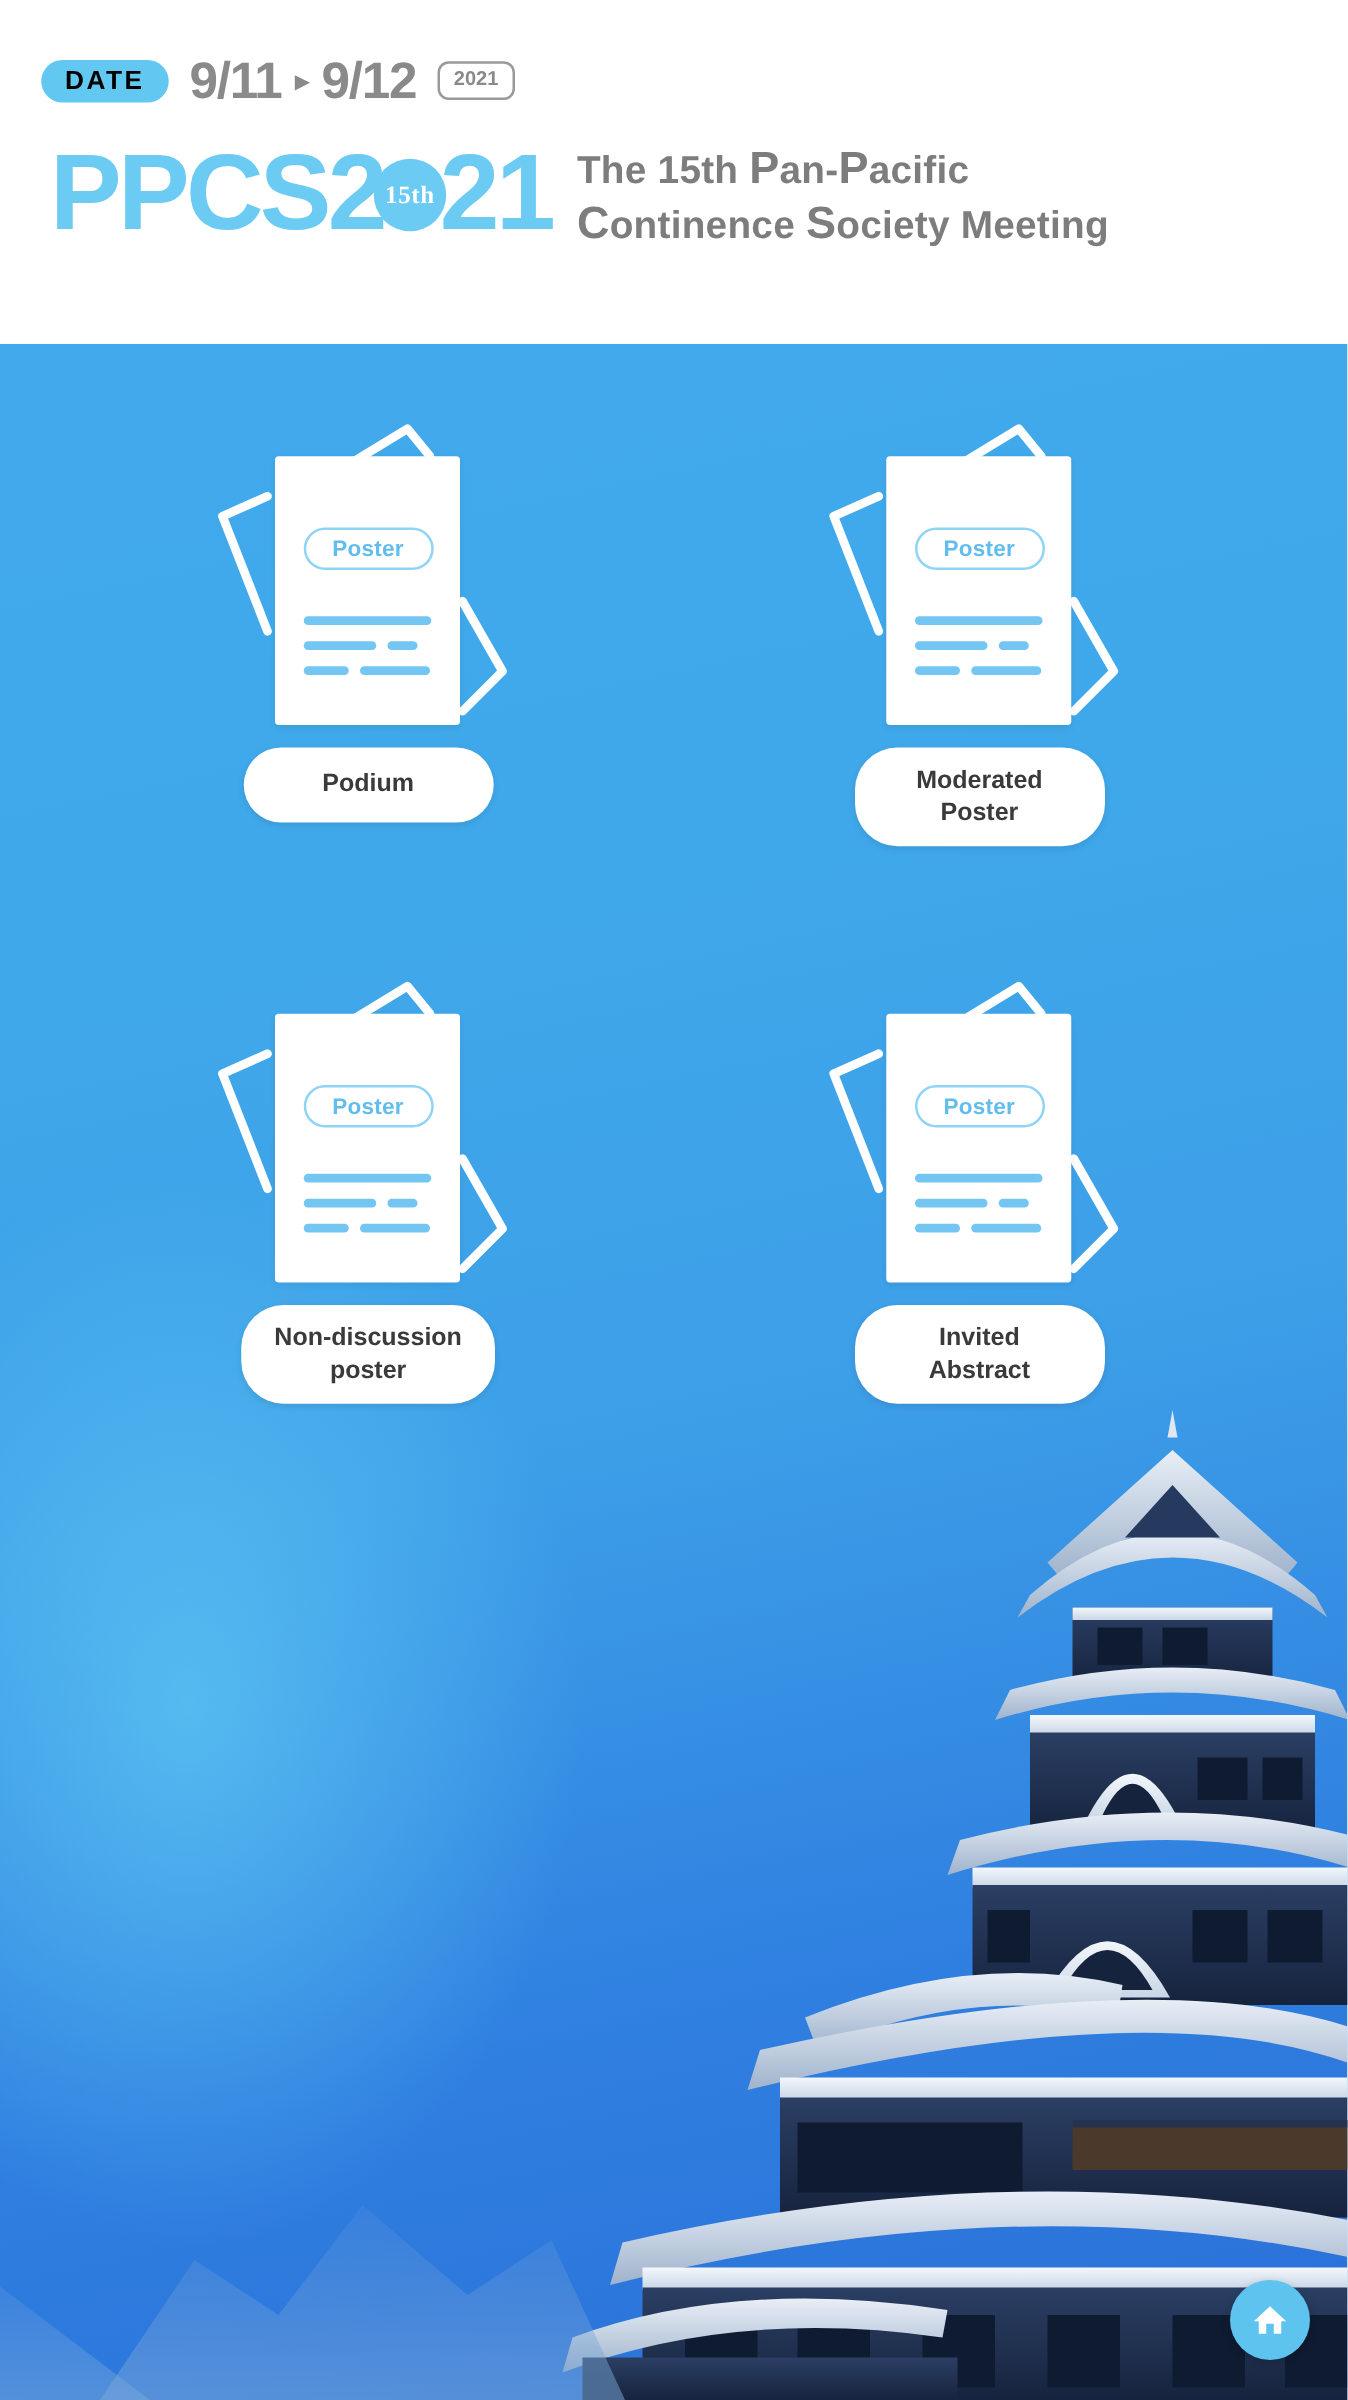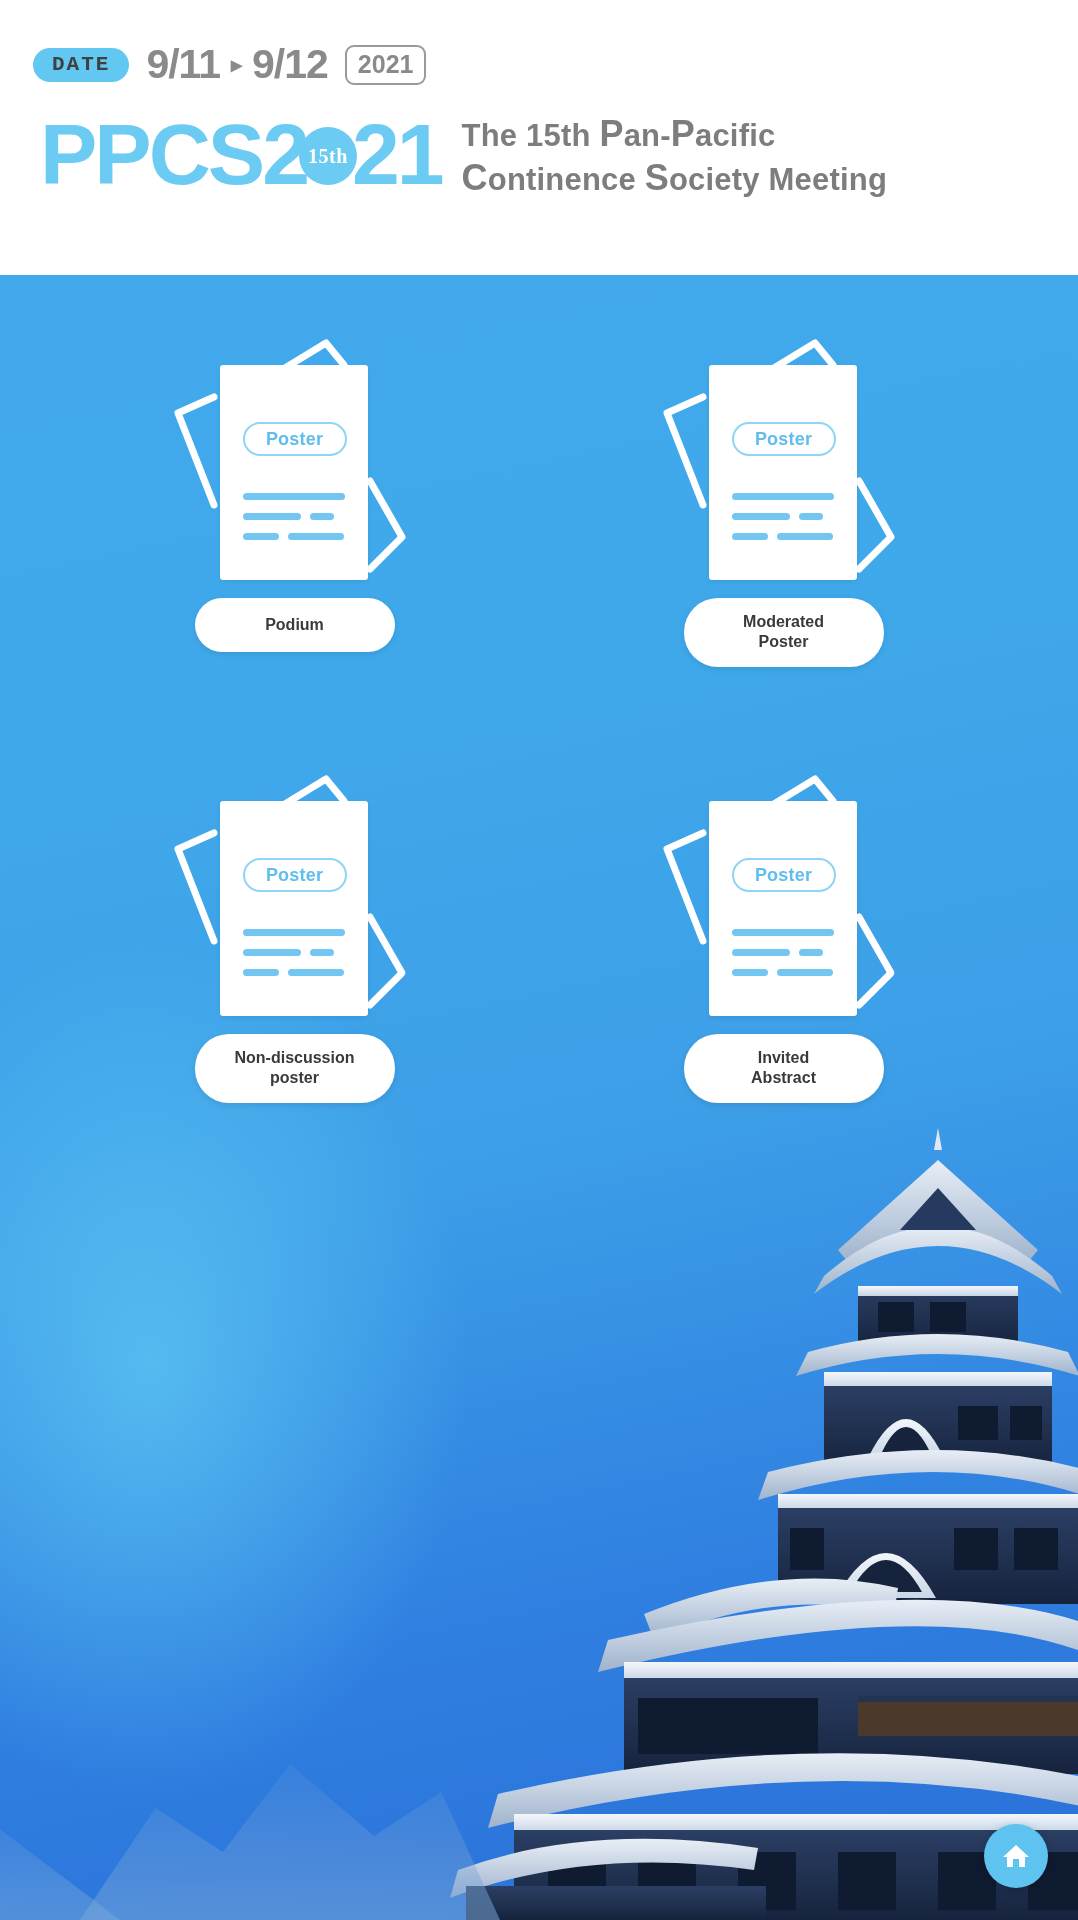--- a/index.html
+++ b/index.html
@@ -32,33 +32,33 @@
   .assoc-en {
     font-size:11px; color:#1f3c8c; letter-spacing:.2px;
     line-height:1.05; white-space:nowrap;
   }
 
   .date-row {
     position:absolute; left:33px; top:44px;
     display:flex; align-items:center; gap:17px;
   }
   .date-pill {
-    background:#62c8f2; color:#404040;
+    background:#62c8f2; color:#000000;
     font-size:21px; font-weight:bold; letter-spacing:2px;
-    padding:6px 19px 7px; border-radius:20px; line-height:1;font-family:Liberation Mono, monospace;
+    padding:6px 19px 7px; border-radius:20px; line-height:1;
   }
   .date-range {
     font-size:41px; font-weight:bold; color:#8a8a8a;
     letter-spacing:-1px; line-height:1; white-space:nowrap;
     display:flex; align-items:center; gap:11px;
   }
   .date-arrow { font-size:22px; color:#8a8a8a; line-height:1; }
   .year-box {
     border:2px solid #9a9a9a; border-radius:9px;
-    font-size:25px; font-weight:bold; color:#8a8a8a;
+    font-size:16px; font-weight:bold; color:#8a8a8a;
     padding:5px 11px 6px; line-height:1;
   }
 
   .brand-row {
     position:absolute; left:40px; top:108px;
     display:flex; align-items:center;
   }
   .brand-logo {
     position:relative;
     font-size:86px; font-weight:bold; color:#6ccbf2;
@@ -145,21 +145,21 @@
   .bracket { position:absolute; stroke:#ffffff; fill:none; stroke-width:7; stroke-linecap:round; stroke-linejoin:round; }
   .br-left  { left:0px;  top:56px;  width:52px; height:120px; }
   .br-top   { left:104px; top:0px;  width:80px; height:42px; }
   .br-right { left:190px; top:140px; width:52px; height:100px; }
 
   .label-pill {
     margin-top:18px;
     background:#ffffff; border-radius:34px;
     min-width:200px; padding:17px 26px;
     text-align:center;
-    color:#3a3a3a; font-size:16px; font-weight:bold;
+    color:#3a3a3a; font-size:20px; font-weight:bold;
     line-height:1.28;
     box-shadow:0 2px 6px rgba(0,0,0,.10);
   }
   .label-pill.two { padding:14px 26px; }
 
   
   .home-fab {
     position:absolute; right:30px; bottom:32px;
     width:64px; height:64px; border-radius:50%;
     background:#5ec3ef;

